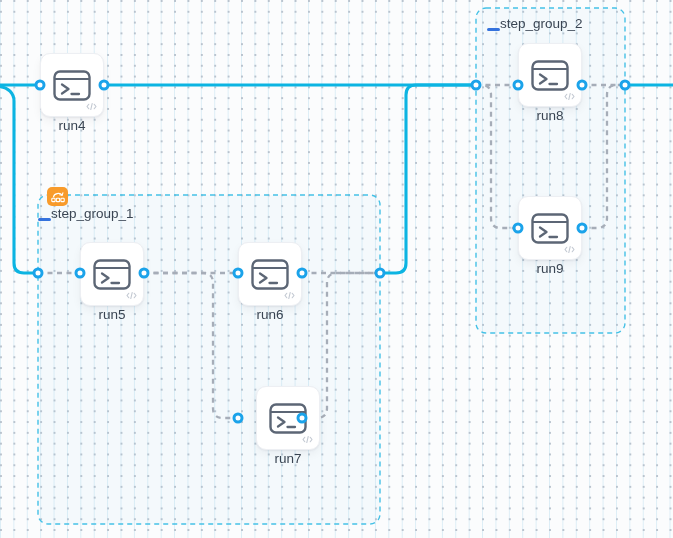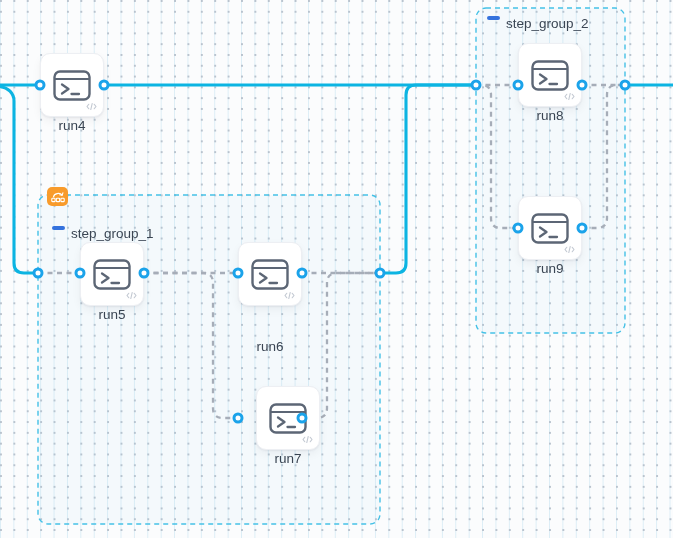--- a/index.html
+++ b/index.html
@@ -24,21 +24,21 @@
     border-radius:10px;box-sizing:border-box;
     box-shadow:0 1px 2px rgba(16,24,40,.06), 0 4px 10px rgba(16,24,40,.05);
     display:flex;align-items:center;justify-content:center;
   }
   .card .code{position:absolute;right:6px;bottom:5px;}
   .nlabel{margin-top:1px;font-size:13.5px;font-weight:500;color:#3a4553;text-align:center;white-space:nowrap;}
   .port{
     position:absolute;width:5px;height:5px;background:#fff;border:3px solid #1ba3ea;
     border-radius:50%;transform:translate(-50%,-50%);z-index:5;box-sizing:content-box;
   }
-  .group-header{position:absolute;display:flex;align-items:flex-start;gap:6px;z-index:3;}
+  .group-header{position:absolute;display:flex;align-items:flex-end;gap:0;z-index:3;}
   .minus{width:13px;height:3.5px;border-radius:2px;background:#3472dd;cursor:pointer;}
   .glabel{font-size:13.5px;font-weight:500;color:#3a4553;white-space:nowrap;}
   .badge{
     position:absolute;left:47px;top:187px;width:21px;height:19px;background:#f89b2b;
     border-radius:5px;display:flex;align-items:center;justify-content:center;z-index:4;
   }
 </style>
 </head>
 <body>
 
@@ -67,21 +67,21 @@
 
   <div class="badge">
     <svg width="14" height="12" viewBox="0 0 14 12">
       <path d="M2.6 5.8 C2.9 2.6 8.8 1.0 11 4.1" fill="none" stroke="#fff" stroke-width="1.25" stroke-linecap="round"></path>
       <path d="M11.9 1.8 L11.15 4.3 L8.7 3.75" fill="none" stroke="#fff" stroke-width="1.1" stroke-linejoin="round" stroke-linecap="round"></path>
       <rect x="0.8" y="7.3" width="3.3" height="3.3" rx="0.7" fill="none" stroke="#fff" stroke-width="1.1"></rect>
       <rect x="5.35" y="7.3" width="3.3" height="3.3" rx="0.7" fill="none" stroke="#fff" stroke-width="1.1"></rect>
       <rect x="9.9" y="7.3" width="3.3" height="3.3" rx="0.7" fill="none" stroke="#fff" stroke-width="1.1"></rect>
     </svg>
   </div>
-  <div class="group-header" style="left:52px;top:206px;margin-top:20px;">
+  <div class="group-header" style="left:38px;top:206px;">
     <span class="minus"></span>
     <span class="glabel">step_group_1</span>
   </div>
 
   <div class="group-header" style="left:487px;top:16px;">
     <span class="minus"></span>
     <span class="glabel">step_group_2</span>
   </div>
 
   <div class="node" style="left:40px;top:53px;">
@@ -111,21 +111,21 @@
       </svg>
       <svg class="code" width="11" height="9" viewBox="0 0 12 10">
         <path d="M3 2.5 L1 5 L3 7.5" fill="none" stroke="#c3c9d2" stroke-width="1.3" stroke-linecap="round" stroke-linejoin="round"></path>
         <path d="M9 2.5 L11 5 L9 7.5" fill="none" stroke="#c3c9d2" stroke-width="1.3" stroke-linecap="round" stroke-linejoin="round"></path>
         <line x1="6.8" y1="1.6" x2="5.2" y2="8.4" stroke="#c3c9d2" stroke-width="1.2" stroke-linecap="round"></line>
       </svg>
     </div>
     <div class="nlabel">run5</div>
   </div>
 
-  <div class="node" style="left:238px;top:242px;gap:32px;">
+  <div class="node" style="left:238px;top:242px;">
     <div class="card">
       <svg width="38" height="31" viewBox="0 0 38 31">
         <rect x="1.5" y="1.5" width="35" height="28" rx="5.5" fill="#fff" stroke="#5c6675" stroke-width="2.4"></rect>
         <line x1="1.5" y1="9" x2="36.5" y2="9" stroke="#5c6675" stroke-width="2"></line>
         <path d="M9 14.5 L15.5 19 L9 23.5" fill="none" stroke="#5c6675" stroke-width="2.3" stroke-linecap="round" stroke-linejoin="round"></path>
         <line x1="18.5" y1="24" x2="26" y2="24" stroke="#5c6675" stroke-width="2.3" stroke-linecap="round"></line>
       </svg>
       <svg class="code" width="11" height="9" viewBox="0 0 12 10">
         <path d="M3 2.5 L1 5 L3 7.5" fill="none" stroke="#c3c9d2" stroke-width="1.3" stroke-linecap="round" stroke-linejoin="round"></path>
         <path d="M9 2.5 L11 5 L9 7.5" fill="none" stroke="#c3c9d2" stroke-width="1.3" stroke-linecap="round" stroke-linejoin="round"></path>

